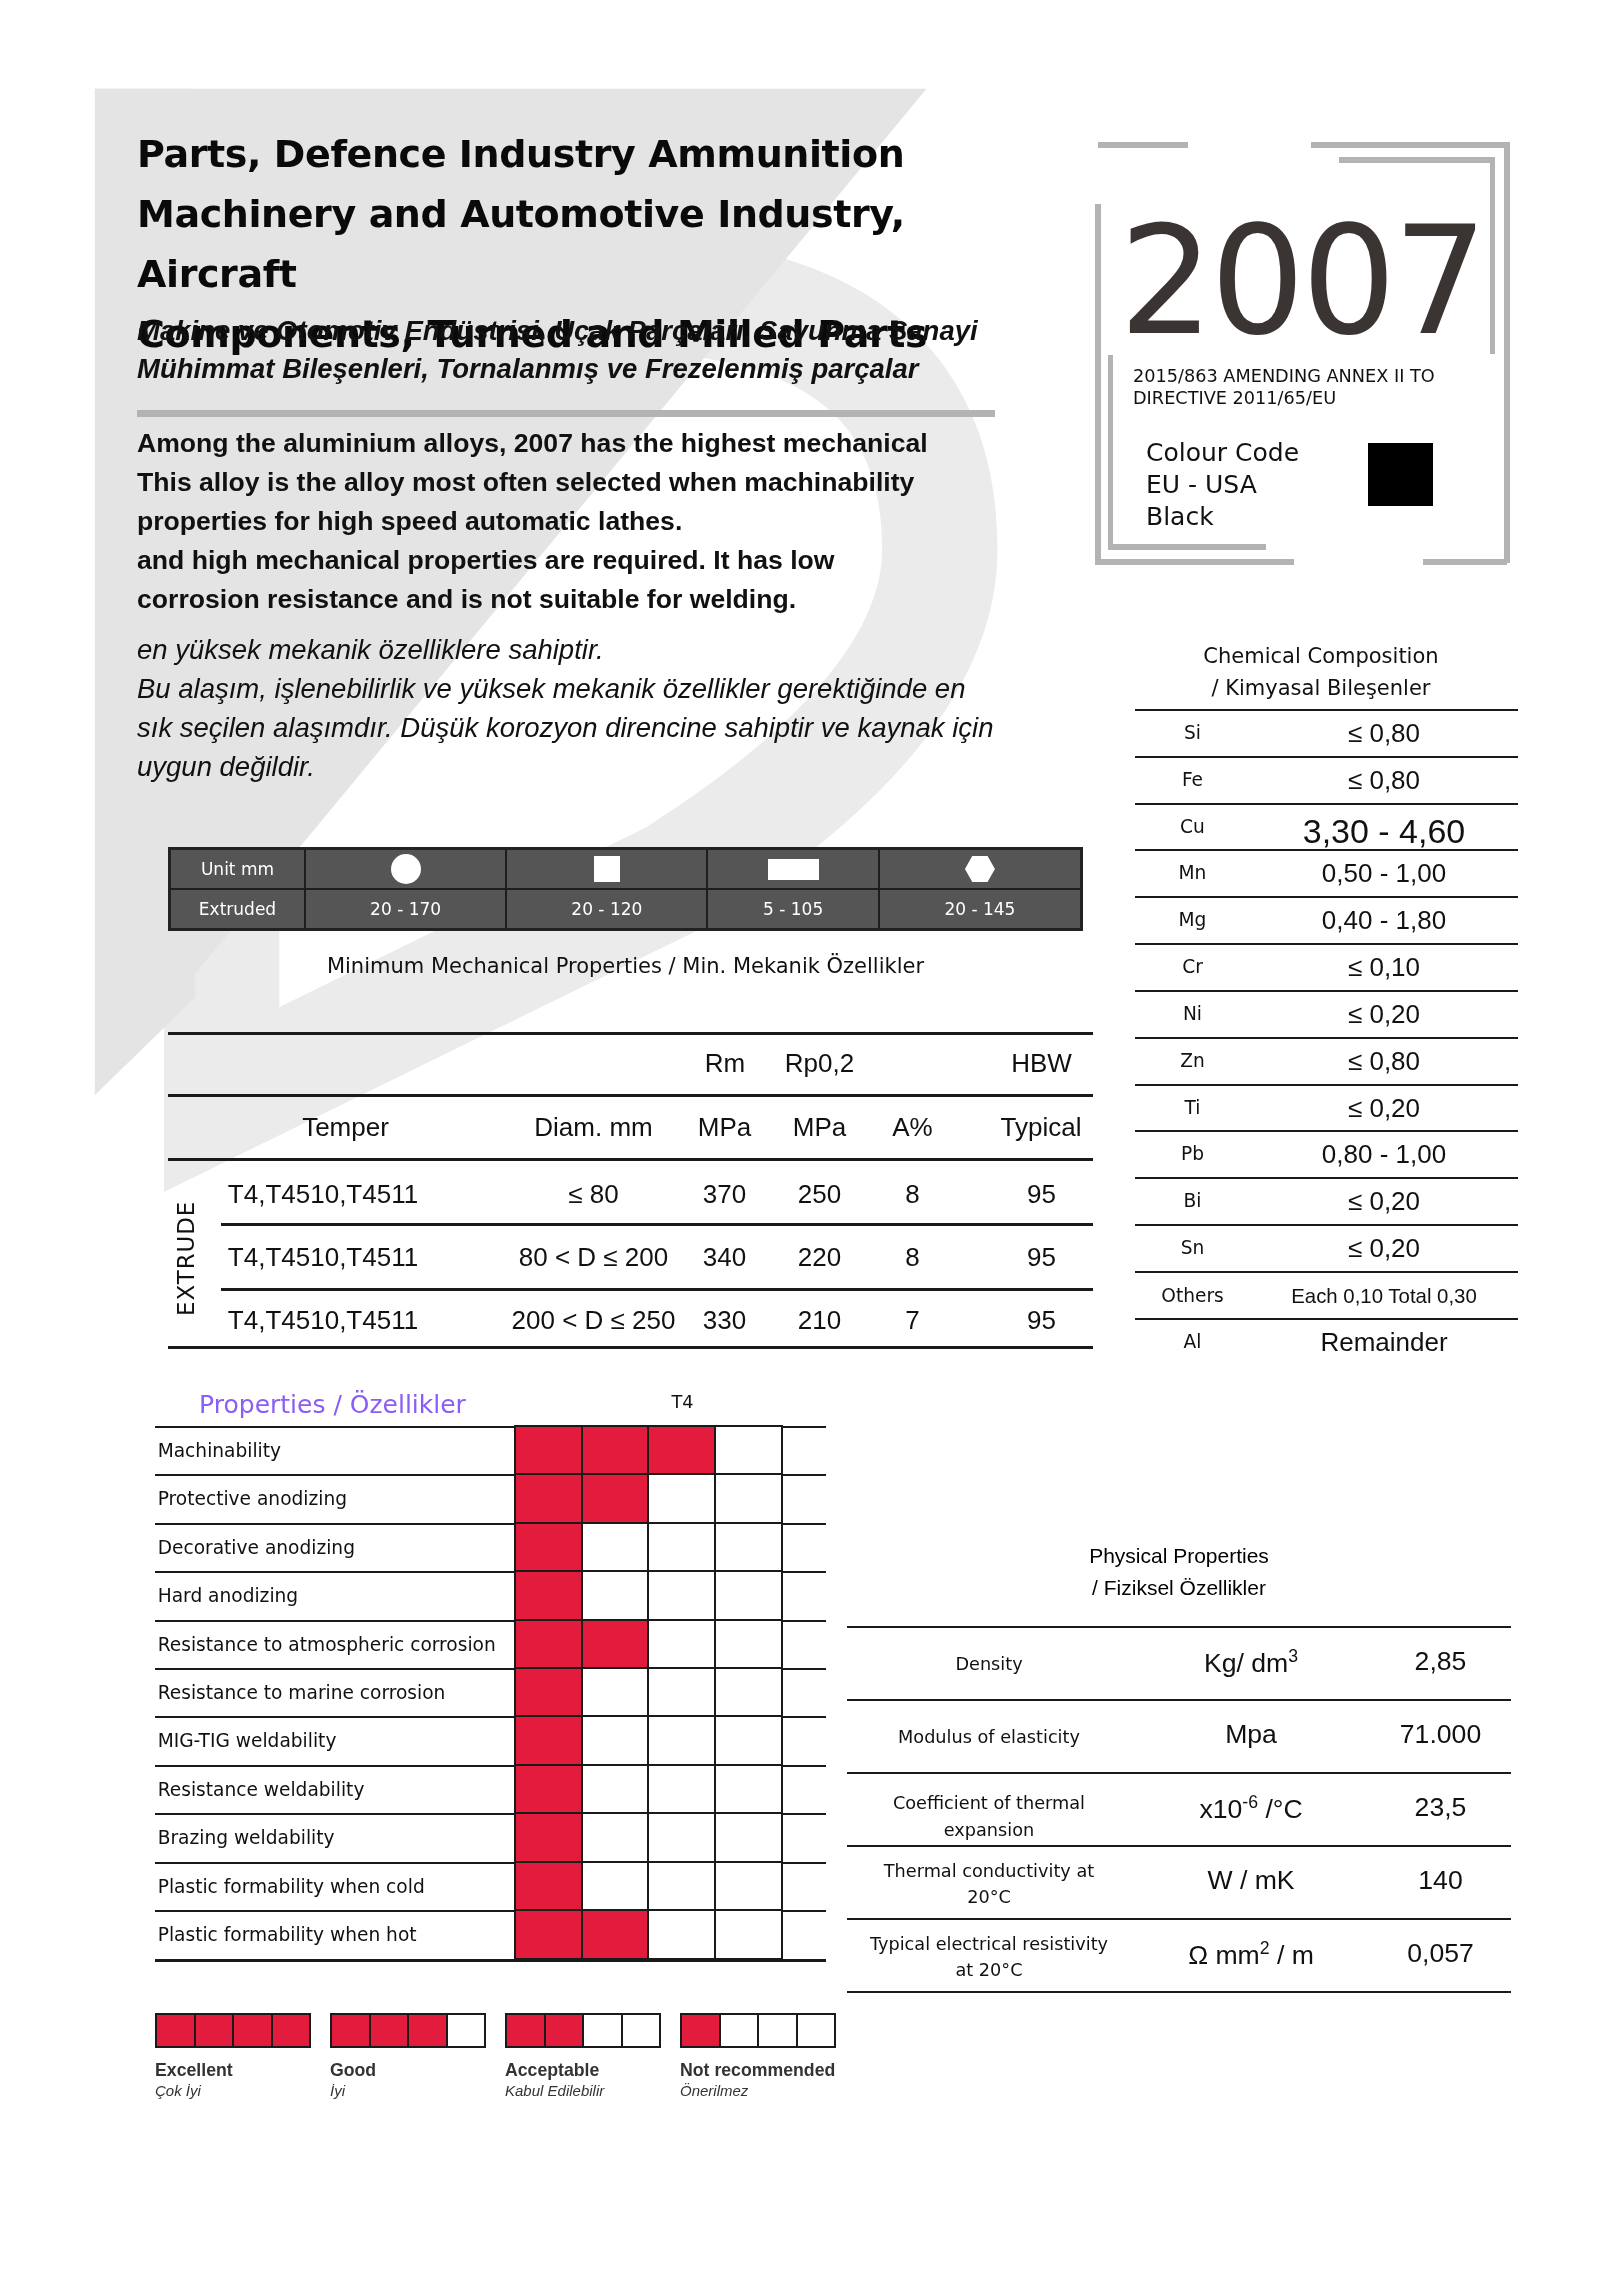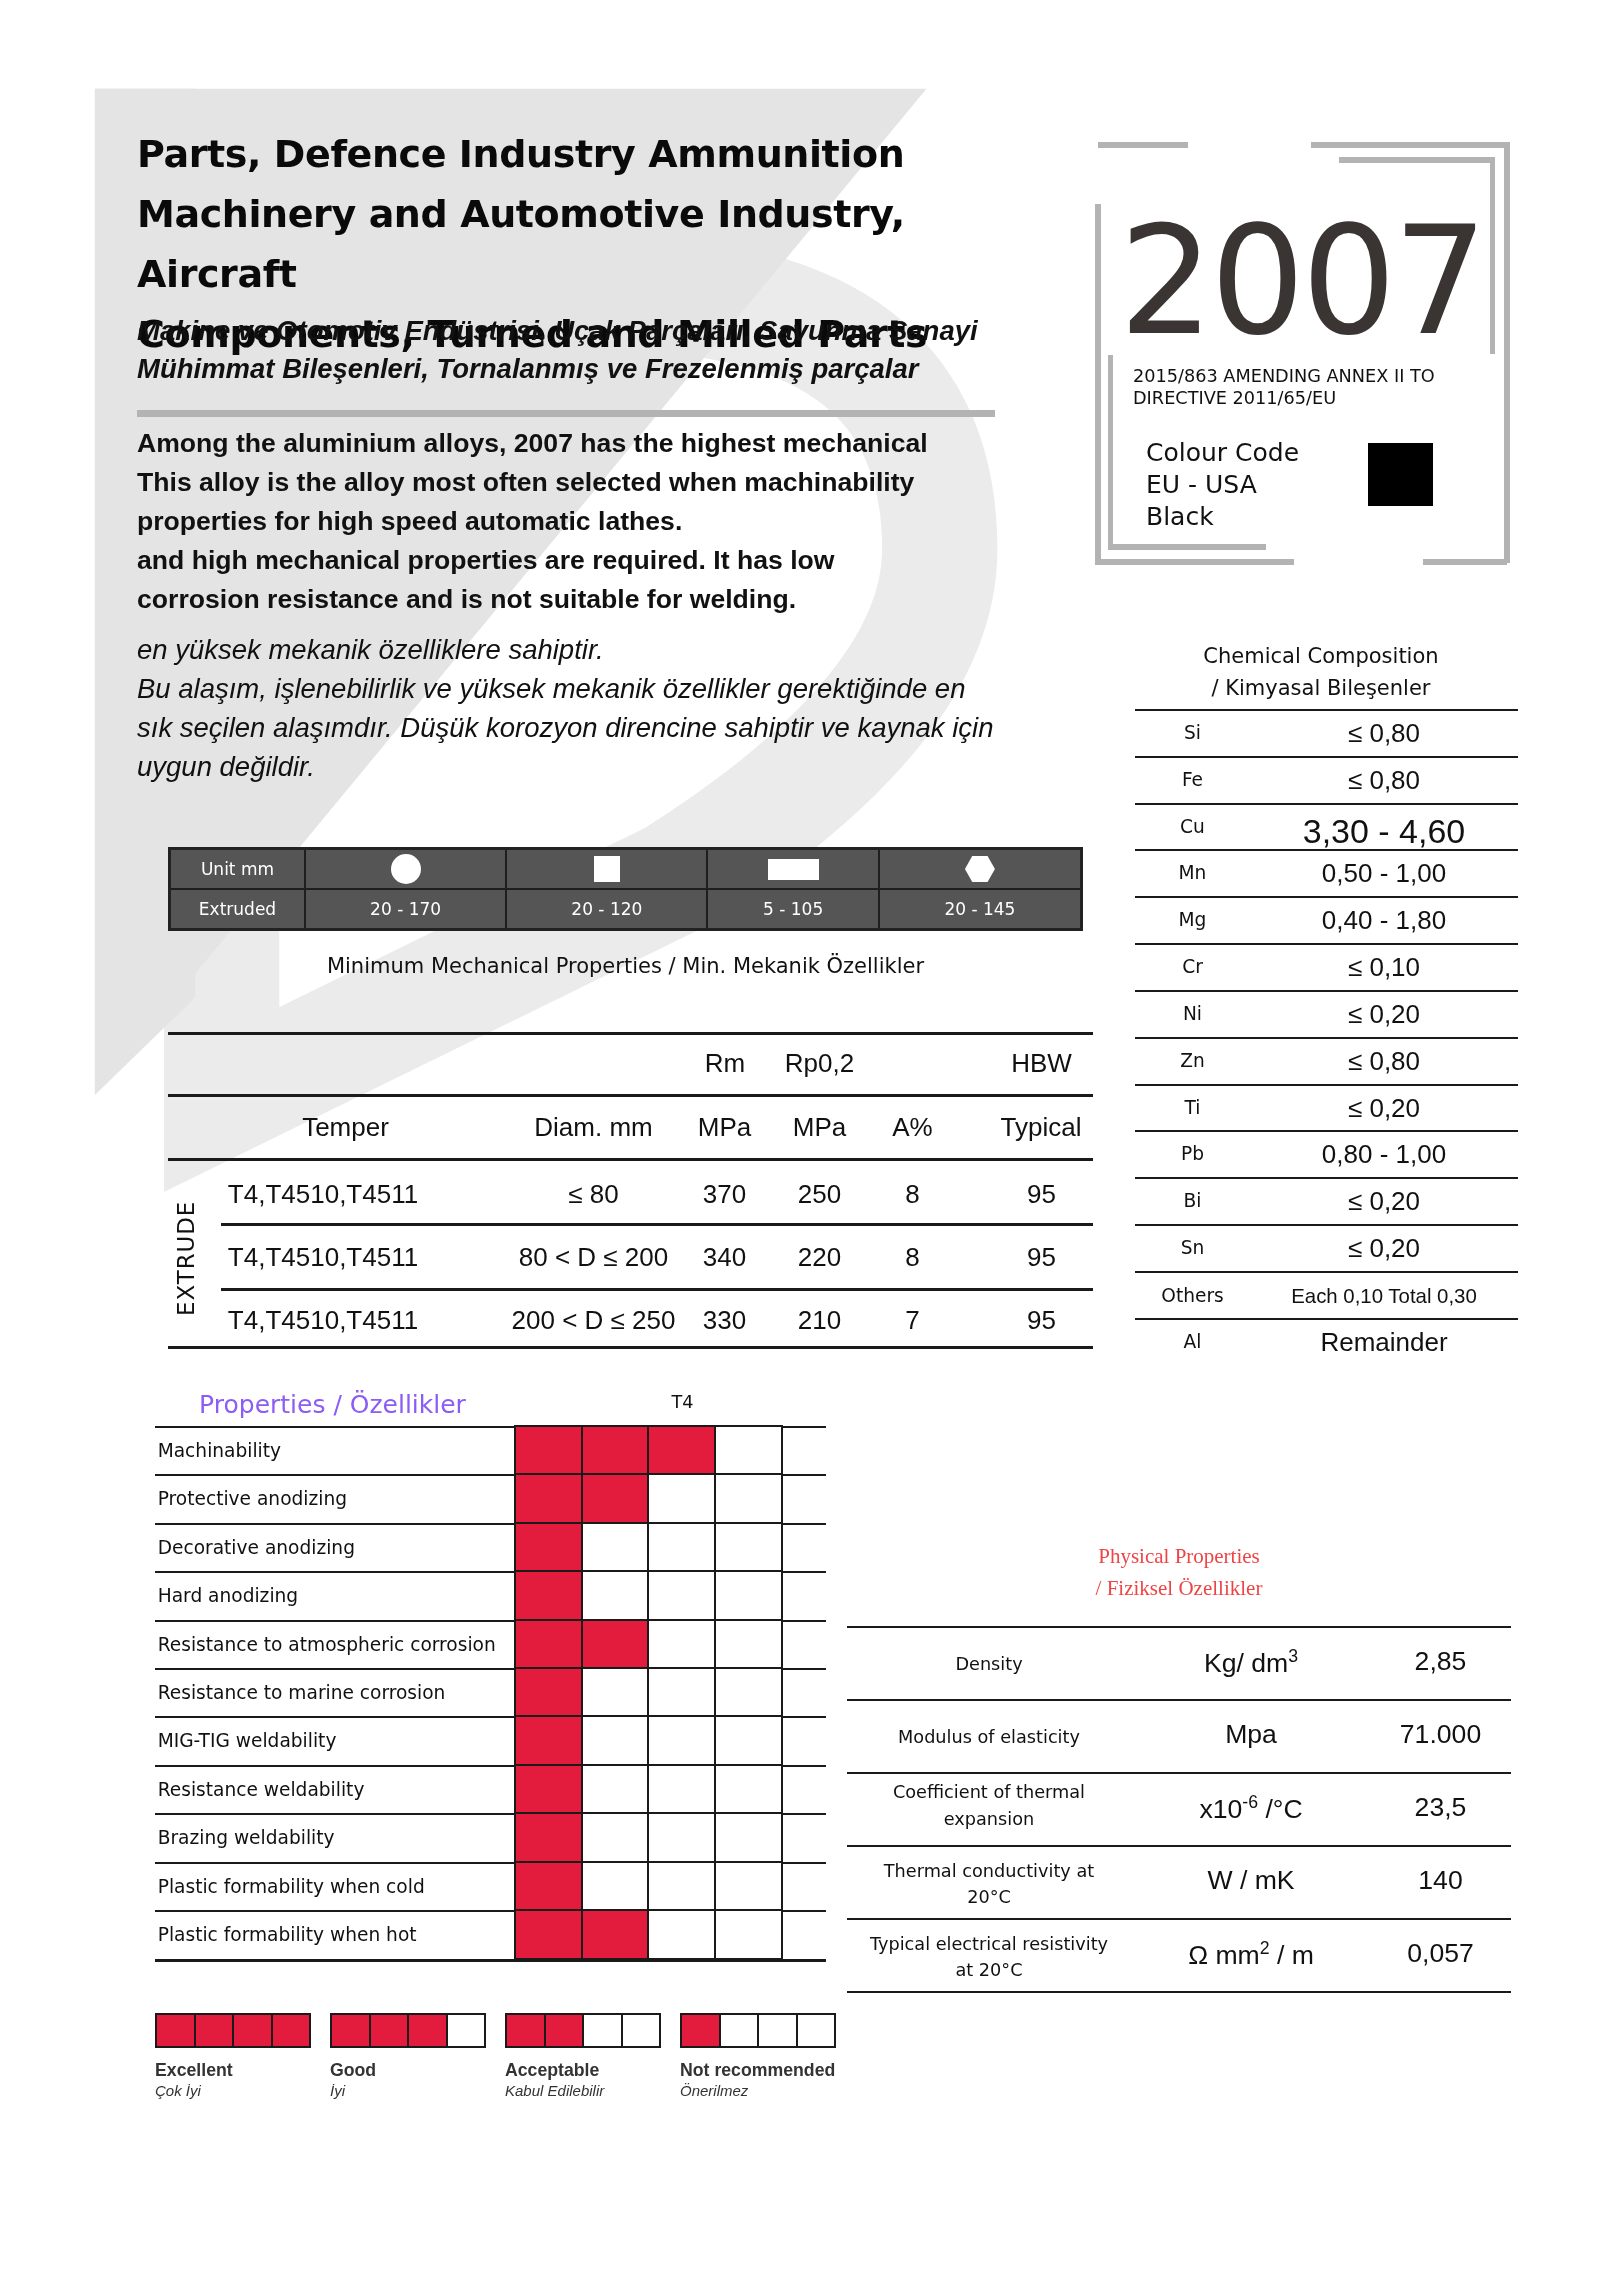--- a/index.html
+++ b/index.html
@@ -61,21 +61,21 @@
   
   .legend { position: absolute; top: 2013px; }
   .lcells { display: flex; border: 2.7px solid #1a1a1a; width: 156px; height: 35px; box-sizing: border-box; }
   .lcell { flex: 1; border-right: 2.7px solid #1a1a1a; background: #fff; }
   .lcell:last-child { border-right: none; }
   .lcell.on { background: #e31b3c; }
   .lname { margin-top: 12.4px; font-weight: bold; font-size: 17.7px; color: #333; }
   .lsub { font-style: italic; font-size: 15px; color: #333; margin-top: 0.9px; }
 
   
-  #phys-title { left: 984px; top: 1540px; width: 390px; text-align: center; font-family: Liberation Serif, serif; font-size: 21px; line-height: 32px; color: #ef4444; }
+  #phys-title { left: 984px; top: 1540px; width: 390px; text-align: center; font-family: Liberation Sans, sans-serif; font-size: 21px; line-height: 32px; color: #000000; }
   #phys { left: 847px; top: 1626px; width: 664px; }
   .phys-row { position: absolute; left: 0; width: 664px; border-top: 2.7px solid #1a1a1a; }
   .phys-name { position: absolute; left: 0; width: 284px; text-align: center; font-family: "DejaVu Sans", sans-serif; font-size: 17.7px; line-height: 26.6px; color: #111; }
   .phys-unit { position: absolute; left: 293px; width: 222px; text-align: center; font-size: 26.6px; color: #111; }
   .phys-val { position: absolute; left: 505px; width: 177px; text-align: center; font-size: 26.6px; color: #111; }
   sup { font-size: 17.7px; }
 </style>
 </head>
 <body>
 
@@ -403,21 +403,21 @@
       <div class="phys-val" style="top: 17.7px;">2,85</div>
     </div>
     <div class="phys-row" style="top: 73px; height: 73px;">
       <div class="phys-name" style="top: 23px;">
         <div>Modulus of elasticity</div>
       </div>
       <div class="phys-unit" style="top: 17.7px;">Mpa</div>
       <div class="phys-val" style="top: 17.7px;">71.000</div>
     </div>
     <div class="phys-row" style="top: 146px; height: 73px;">
-      <div class="phys-name" style="top: 5px;">
+      <div class="phys-name" style="top: 16px;">
         <div>Coefficient of thermal</div>
         <div>expansion</div>
       </div>
       <div class="phys-unit" style="top: 17.7px;">x10<sup>-6</sup>  /°C</div>
       <div class="phys-val" style="top: 17.7px;">23,5</div>
     </div>
     <div class="phys-row" style="top: 219px; height: 73px;">
       <div class="phys-name" style="top: 10.6px;">
         <div>Thermal conductivity at</div>
         <div>20°C</div>

